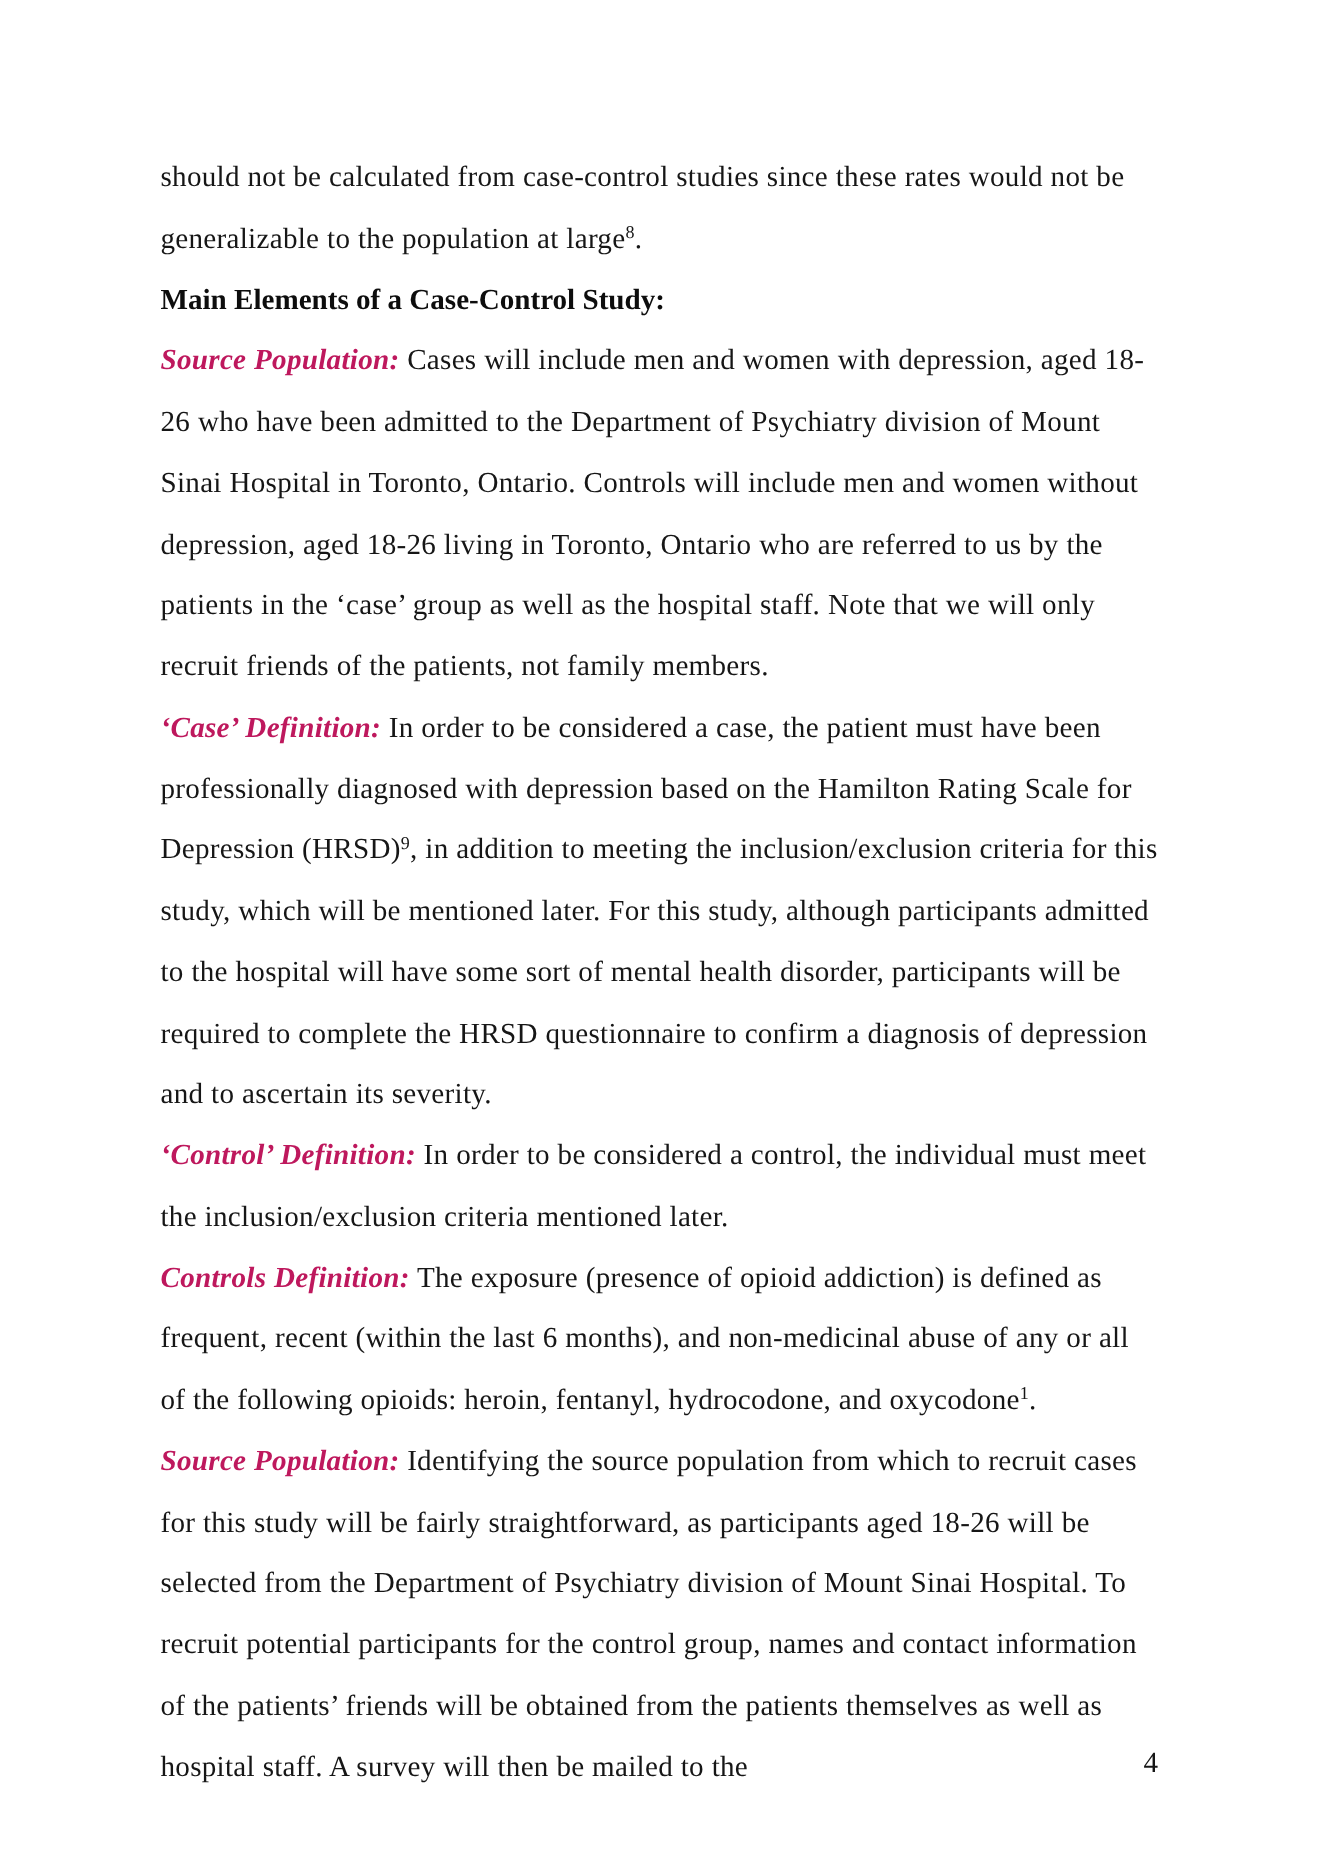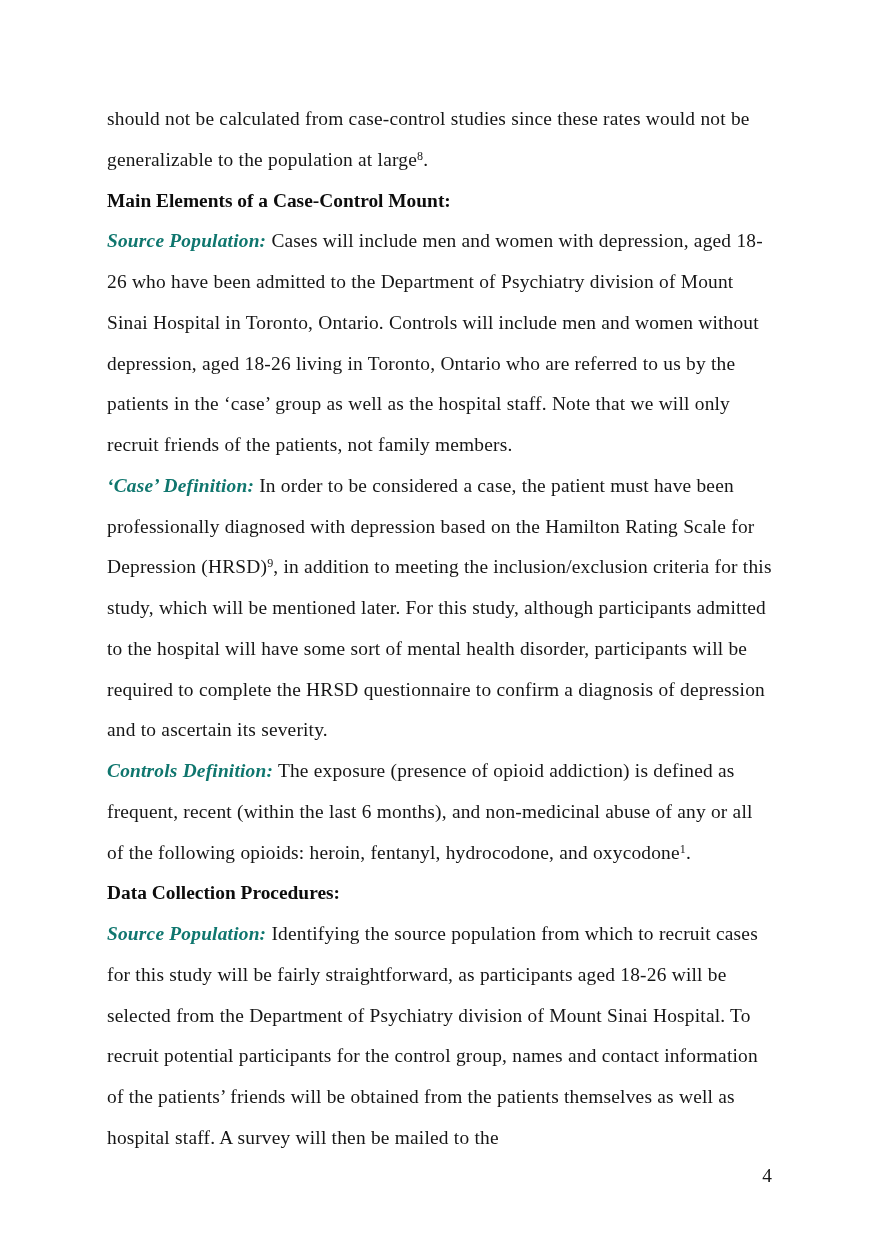--- a/index.html
+++ b/index.html
@@ -50,21 +50,21 @@
     padding: 0;
     font-size: 19.4px;
     line-height: 40.75px;
     font-weight: bold;
     color: #0d0d0d;
   }
 
   .lead {
     font-weight: bold;
     font-style: italic;
-    color: #0f766e;
+    color: #be185d;
   }
 
   sup {
     font-size: 0.62em;
     line-height: 0;
     vertical-align: 0.52em;
   }
 
   .page-number {
     position: absolute;
@@ -76,21 +76,21 @@
     line-height: 24px;
     color: #161616;
   }
 </style>
 </head>
 <body>
 
 <div class="page">
   <div class="content" id="doc-body">
       <p class="para"><span>should not be calculated from case-control studies since these rates would not be generalizable to the population at large</span><sup>8</sup><span>.</span></p>
-      <p class="heading"><span>Main Elements of a Case-Control Mount:</span></p>
+      <p class="heading"><span>Main Elements of a Case-Control Study:</span></p>
       <p class="para"><span class="lead">Source Population:</span><span> Cases will include men and women with depression, aged 18-26 who have been admitted to the Department of Psychiatry division of Mount Sinai Hospital in Toronto, Ontario. Controls will include men and women without depression, aged 18-26 living in Toronto, Ontario who are referred to us by the patients in the ‘case’ group as well as the hospital staff. Note that we will only recruit friends of the patients, not family members.</span></p>
       <p class="para"><span class="lead">‘Case’ Definition:</span><span> In order to be considered a case, the patient must have been professionally diagnosed with depression based on the Hamilton Rating Scale for Depression (HRSD)</span><sup>9</sup><span>, in addition to meeting the inclusion/exclusion criteria for this study, which will be mentioned later. For this study, although participants admitted to the hospital will have some sort of mental health disorder, participants will be required to complete the HRSD questionnaire to confirm a diagnosis of depression and to ascertain its severity.</span></p>
+      <p class="para"><span class="lead">‘Control’ Definition:</span><span> In order to be considered a control, the individual must meet the inclusion/exclusion criteria mentioned later.</span></p>
       <p class="para"><span class="lead">Controls Definition:</span><span> The exposure (presence of opioid addiction) is defined as frequent, recent (within the last 6 months), and non-medicinal abuse of any or all of the following opioids: heroin, fentanyl, hydrocodone, and oxycodone</span><sup>1</sup><span>.</span></p>
-      <p class="heading"><span>Data Collection Procedures:</span></p>
       <p class="para"><span class="lead">Source Population:</span><span> Identifying the source population from which to recruit cases for this study will be fairly straightforward, as participants aged 18-26 will be selected from the Department of Psychiatry division of Mount Sinai Hospital. To recruit potential participants for the control group, names and contact information of the patients’ friends will be obtained from the patients themselves as well as hospital staff. A survey will then be mailed to the</span></p>
     </div>
   <div class="page-number">4</div>
 </div>
 
 </body></html>

